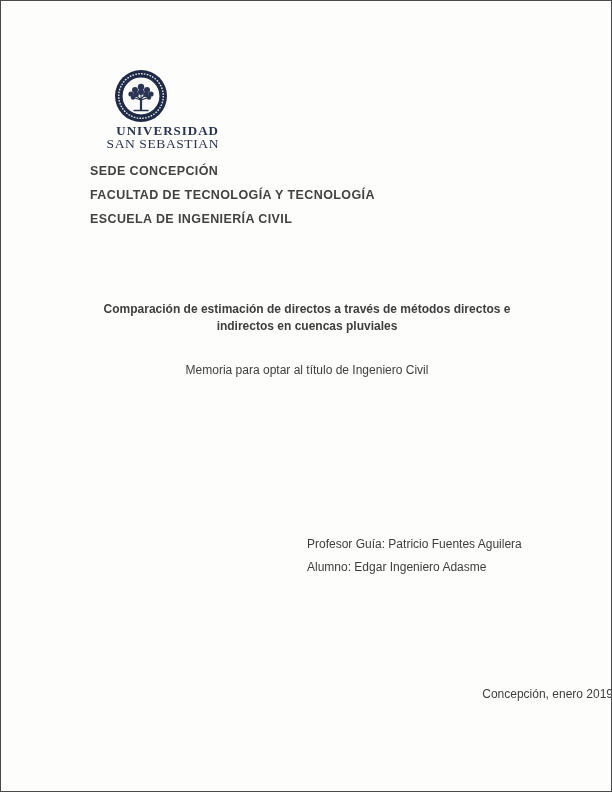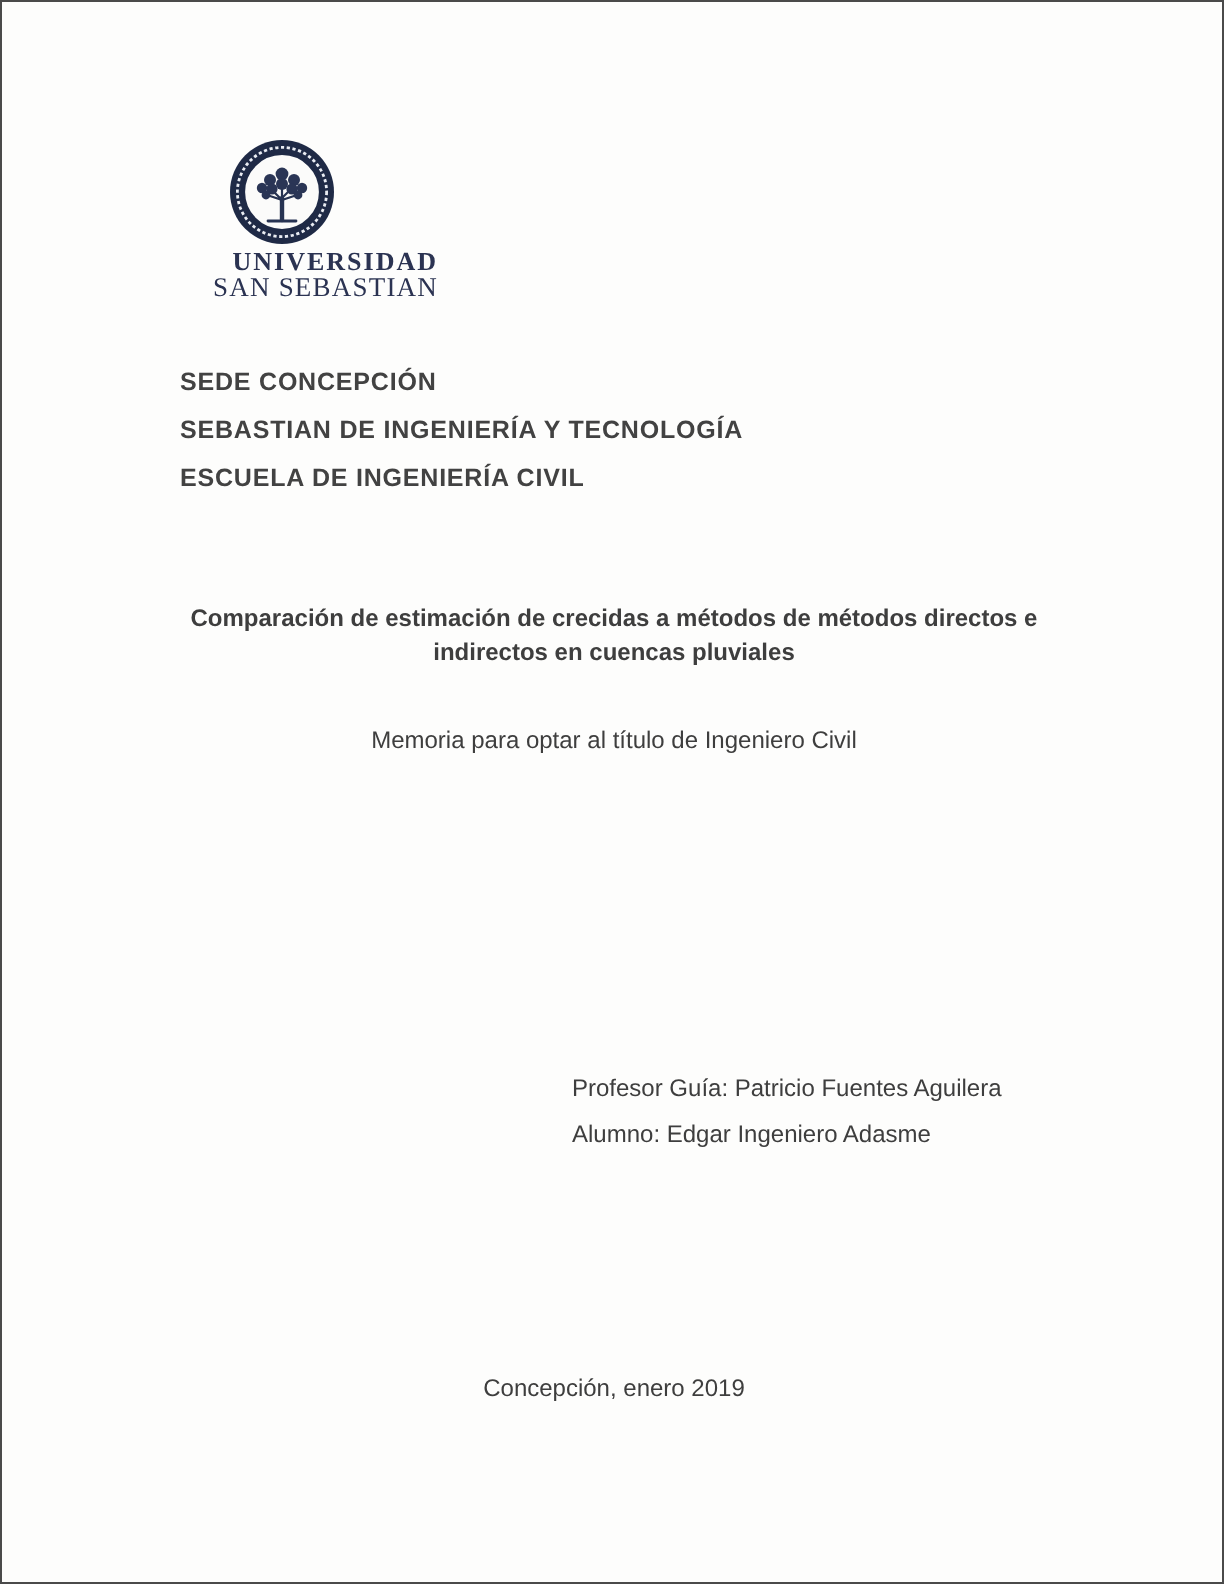--- a/index.html
+++ b/index.html
@@ -42,21 +42,20 @@
     line-height: 13px;
     white-space: nowrap;
   }
 
   
   .inst-block {
     position: absolute;
     left: 89px;
     top: 158px;
     width: 460px;
-    margin-top: 20px;
   }
   .inst-line {
     font-weight: bold;
     font-size: 12.5px;
     letter-spacing: 0.4px;
     color: #424242;
     line-height: 24px;
     white-space: nowrap;
   }
 
@@ -86,29 +85,30 @@
     position: absolute;
     left: 285px;
     top: 532px;
     width: 280px;
   }
   .credit-line {
     font-size: 12px;
     line-height: 22.5px;
     color: #3e3e3e;
     white-space: nowrap;
+    margin-left: 21px;
   }
 
   
   .footer-line {
     position: absolute;
     left: 0;
     top: 686px;
     width: 612px;
-    text-align: center;
+    text-align: right;
     font-size: 12px;
     color: #3e3e3e;
   }
 </style>
 </head>
 <body>
 
 <div class="page">
 
   <div class="logo-block">
@@ -141,26 +141,26 @@
 
         <path d="M20 41.5 L34 41.5" stroke="#273352" stroke-width="1.4" stroke-linecap="round"></path>
       </svg>
     </div>
     <div class="logo-line1">UNIVERSIDAD</div>
     <div class="logo-line2">SAN SEBASTIAN</div>
   </div>
 
   <div class="inst-block">
     <div class="inst-line">SEDE CONCEPCIÓN</div>
-    <div class="inst-line">SEBASTIAN DE INGENIERÍA Y TECNOLOGÍA</div>
+    <div class="inst-line">FACULTAD DE TECNOLOGÍA Y TECNOLOGÍA</div>
     <div class="inst-line">ESCUELA DE INGENIERÍA CIVIL</div>
   </div>
 
   <div class="title-block">
-    <div class="doc-title">Comparación de estimación de crecidas a métodos de métodos directos e indirectos en cuencas pluviales</div>
+    <div class="doc-title">Comparación de estimación de directos a través de métodos directos e indirectos en cuencas pluviales</div>
     <div class="doc-subtitle">Memoria para optar al título de Ingeniero Civil</div>
   </div>
 
   <div class="credits-block">
     <div class="credit-line">Profesor Guía: Patricio Fuentes Aguilera</div>
     <div class="credit-line">Alumno: Edgar Ingeniero Adasme</div>
   </div>
 
   <div class="footer-line">Concepción, enero 2019</div>
 

